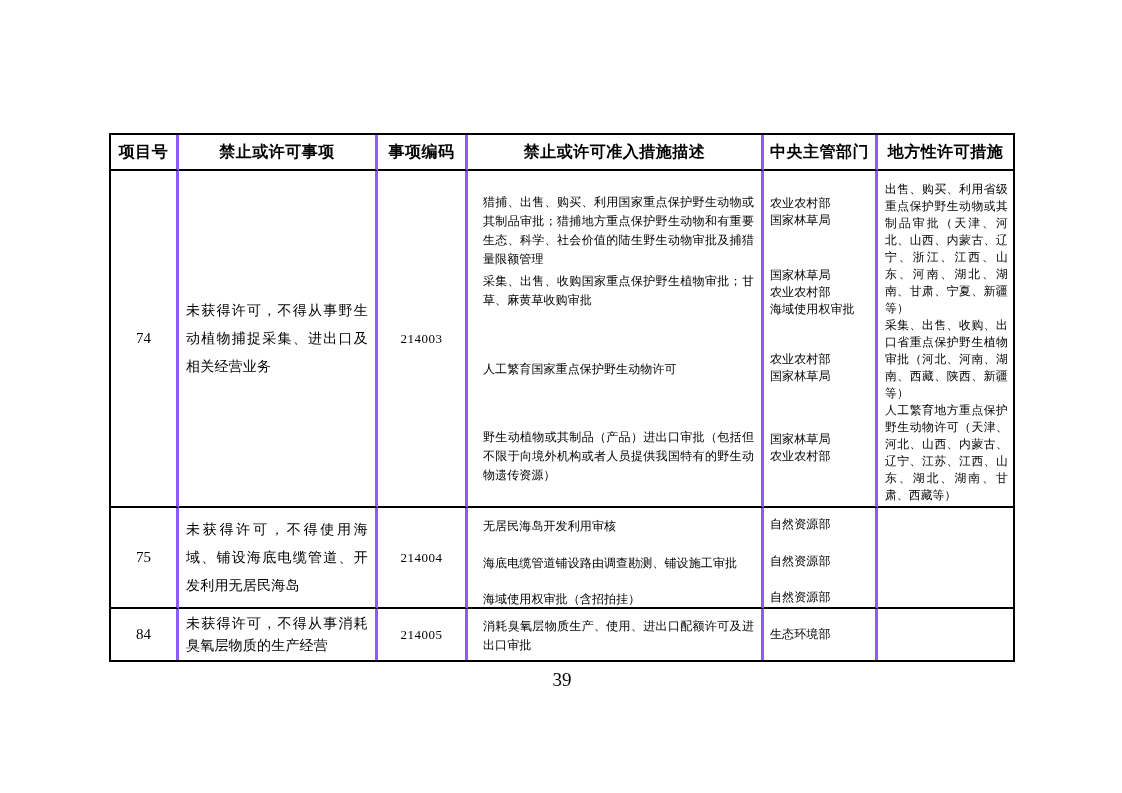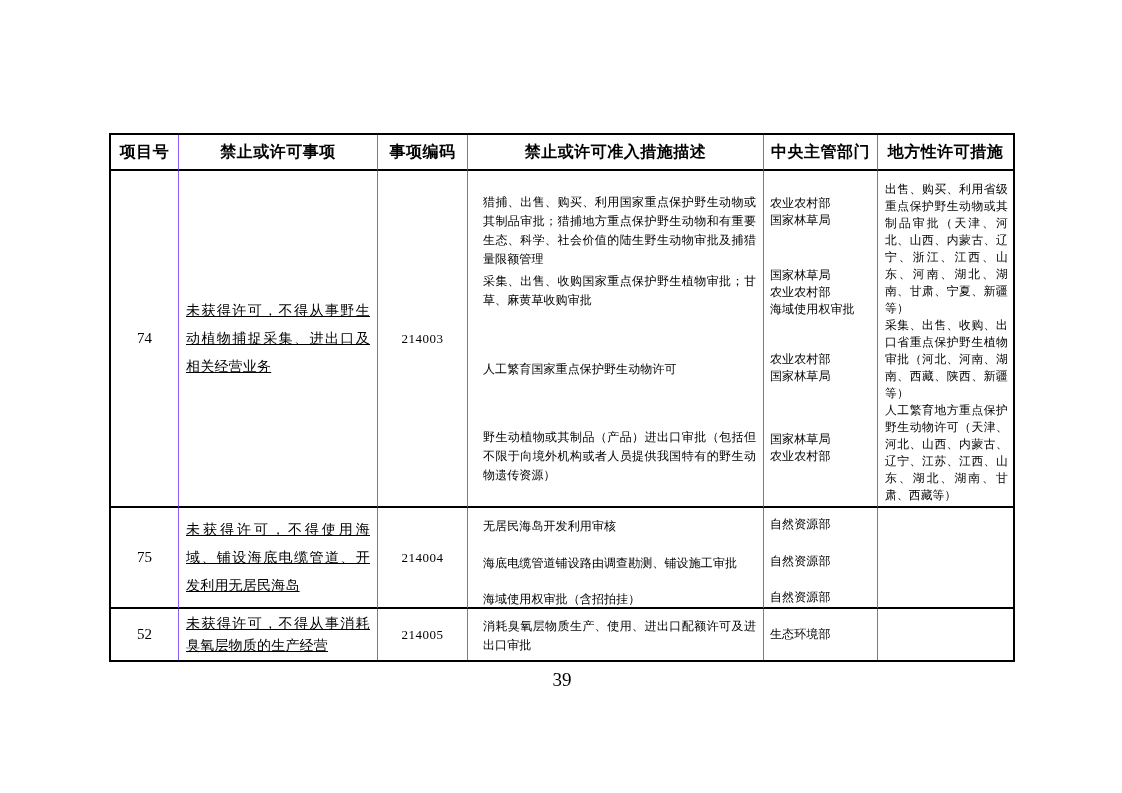--- a/index.html
+++ b/index.html
@@ -9,36 +9,36 @@
   }
   .doc-table {
     position:absolute; left:109px; top:133px; width:906px; height:529px;
     border:2px solid #000; box-sizing:border-box; background:#fff;
     display:grid;
     grid-template-columns:68px 199px 90px 296px 114px 1fr;
     grid-template-rows:36px 337px 101px 1fr;
   }
   .cell {
     position:relative; box-sizing:border-box; overflow:hidden;
-    border-right:1px solid #8b5cf6; border-bottom:2px solid #000;
+    border-right:3px solid #8b5cf6; border-bottom:2px solid #000;
   }
   .cell.lastcol { border-right:none; }
   .cell.lastrow { border-bottom:none; }
   .h {
     display:flex; align-items:center; justify-content:center;
     font-weight:bold; font-size:16px; letter-spacing:0.5px; text-align:center;
   }
   .c-id { display:flex; align-items:center; justify-content:center; font-size:15px; }
   .c-code { display:flex; align-items:center; justify-content:center; font-size:13px; letter-spacing:0.5px; }
   .c-item {
     display:flex; align-items:center; padding:0 7px;
     font-size:14px; line-height:28px; letter-spacing:0.2px; text-align:justify;
   }
   .c-item.tight { line-height:22px; }
-  .item-text { margin:0;text-decoration:underline; }
+  .item-text { margin:0; }
   .c-meas { font-size:12px; }
   .m {
     position:absolute; left:15px; right:7px; margin:0;
     line-height:19px; letter-spacing:0.1px; text-align:justify;
   }
   .c-dept { font-size:12px;font-family:Liberation Mono, monospace; }
   .d { position:absolute; left:6px; right:2px; line-height:17px; letter-spacing:0.1px; }
   .d > div { margin:0; }
   .c-local { font-size:11.8px; padding:10px 5px 0 7px; }
   .c-local p { margin:0; line-height:17px; letter-spacing:0.1px; text-align:justify; }
@@ -113,21 +113,21 @@
       </div>
       <div class="d" style="top:46px">
         <div>自然资源部</div>
       </div>
       <div class="d" style="top:82px">
         <div>自然资源部</div>
       </div>
     </div>
     <div class="cell c-local lastcol"></div>
 
-    <div class="cell c-id lastrow">52</div>
+    <div class="cell c-id lastrow">84</div>
     <div class="cell c-item tight lastrow">
       <p class="item-text">未获得许可，不得从事消耗臭氧层物质的生产经营</p>
     </div>
     <div class="cell c-code lastrow">214005</div>
     <div class="cell c-meas lastrow">
       <p class="m" style="top:8px">消耗臭氧层物质生产、使用、进出口配额许可及进出口审批</p>
     </div>
     <div class="cell c-dept lastrow">
       <div class="d" style="top:18px">
         <div>生态环境部</div>

